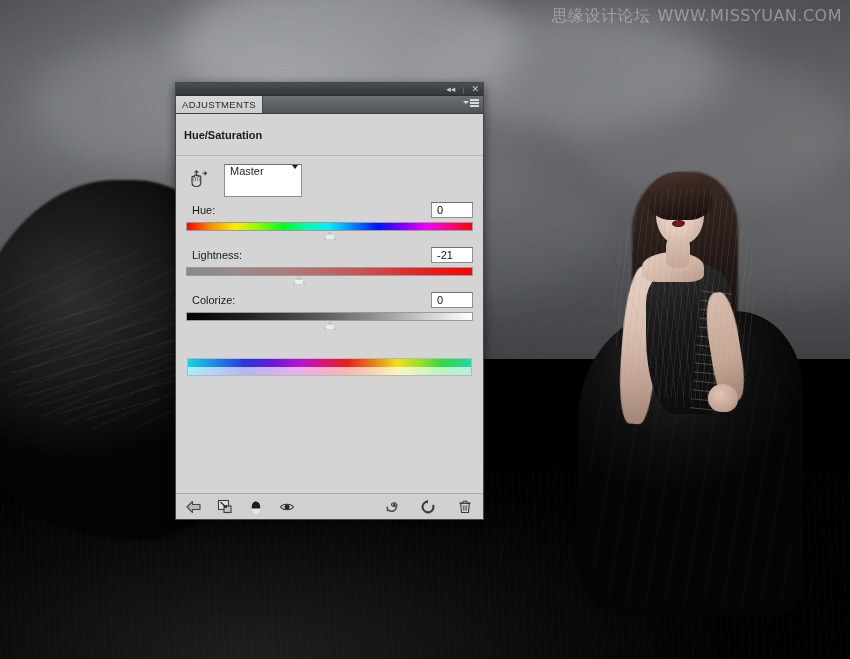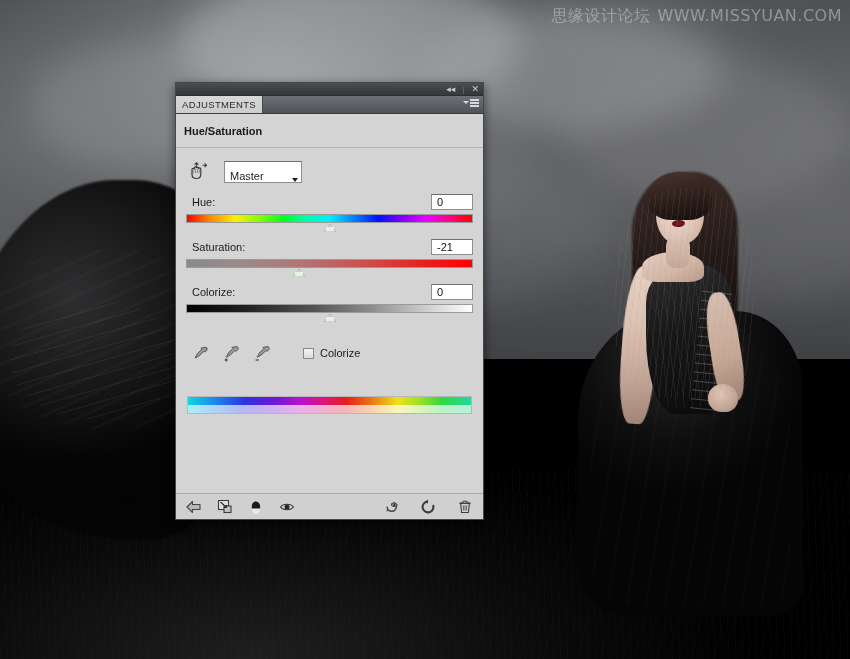--- a/index.html
+++ b/index.html
@@ -299,21 +299,21 @@
   }
   .pm-tri {
     width: 0; height: 0;
     border-left: 3px solid transparent; border-right: 3px solid transparent;
     border-top: 3.5px solid #d6d9dc;
   }
   .pm-lines { display: flex; flex-direction: column; gap: 1.5px; }
   .pm-lines i { display: block; width: 9px; height: 1.5px; background: #d6d9dc; }
 
   .preset-row {
-    height: 34px;
+    height: 42px;
     display: flex; align-items: center;
     padding: 0 8px; gap: 8px;
     background: #d4d4d4;
     border-bottom: 1px solid #b5b5b5;
   }
   .preset-label { font-weight: bold; font-size: 11px; color: #1a1a1a; white-space: nowrap; }
   .dd {
     flex: 1; height: 17px;
     background: #fff;
     border: 1px solid #8e8e8e;
@@ -330,23 +330,23 @@
     border-left: 4px solid transparent; border-right: 4px solid transparent;
     border-top: 5px solid #1d1d1d;
     margin-right: 2px;
   }
 
   .body { padding: 8px 10px 0 10px; }
 
   .channel-row { display: flex; align-items: center; gap: 16px; height: 28px; margin: 2px 0 6px 0; }
   .scrub-icon { width: 22px; height: 22px; position: relative; cursor: pointer; }
   .dd-channel {
-    width: 78px; height: 22px;
+    width: 78px; height: 33px;
     background: #fff; border: 1px solid #8e8e8e; border-top-color: #6f6f6f;
-    display: flex; align-items: flex-end; padding: 0 3px 0 5px;
+    display: flex; align-items: flex-start; padding: 0 3px 0 5px;
     font-size: 11px; cursor: pointer;
   }
   .dd-channel span.val { flex: 1; }
   .dd-channel .caret {
     width: 0; height: 0;
     border-left: 3.5px solid transparent; border-right: 3.5px solid transparent;
     border-top: 4.5px solid #1d1d1d;
   }
 
   .slider-block { margin-bottom: 5px; }
@@ -543,63 +543,40 @@
               <span class="slider-label">Hue:</span>
               <span class="val-box">0</span>
             </div>
             <div class="track-wrap">
               <div class="track hue"></div>
               <div class="thumb" style="left:50%"></div>
             </div>
           </div>
           <div class="slider-block">
             <div class="slider-head">
-              <span class="slider-label">Saturation:</span>
+              <span class="slider-label">Lightness:</span>
               <span class="val-box">-21</span>
             </div>
             <div class="track-wrap">
               <div class="track sat"></div>
               <div class="thumb" style="left:39.5%"></div>
             </div>
           </div>
           <div class="slider-block">
             <div class="slider-head">
               <span class="slider-label">Colorize:</span>
               <span class="val-box">0</span>
             </div>
             <div class="track-wrap">
               <div class="track light"></div>
               <div class="thumb" style="left:50%"></div>
             </div>
           </div>
         </div>
 
-      <div class="tools-row">
-        <div class="eyedrop">
-          <svg width="17" height="17" viewBox="0 0 17 17">
-            <path d="M12.8 2.3 a1.9 1.9 0 0 1 2.1 2.9 l-2 2 l-1 -1 l-4.6 4.6 l-2.1 1 l-1.3 1.3 l-0.9 -0.9 l1.3 -1.3 l1 -2.1 l4.6 -4.6 l-1 -1z" fill="#9a9a9a" stroke="#4a4a4a" stroke-width="0.9"></path>
-          </svg>
-        </div>
-        <div class="eyedrop">
-          <svg width="17" height="17" viewBox="0 0 17 17">
-            <path d="M12.8 1.6 a1.9 1.9 0 0 1 2.1 2.9 l-2 2 l-1 -1 l-4.6 4.6 l-2.1 1 l-1.3 1.3 l-0.9 -0.9 l1.3 -1.3 l1 -2.1 l4.6 -4.6 l-1 -1z" fill="#9a9a9a" stroke="#4a4a4a" stroke-width="0.9"></path>
-            <path d="M3.2 13.4 l0 3.2 M1.6 15 l3.2 0" stroke="#3a3a3a" stroke-width="1.1"></path>
-          </svg>
-        </div>
-        <div class="eyedrop">
-          <svg width="17" height="17" viewBox="0 0 17 17">
-            <path d="M12.8 1.6 a1.9 1.9 0 0 1 2.1 2.9 l-2 2 l-1 -1 l-4.6 4.6 l-2.1 1 l-1.3 1.3 l-0.9 -0.9 l1.3 -1.3 l1 -2.1 l4.6 -4.6 l-1 -1z" fill="#9a9a9a" stroke="#4a4a4a" stroke-width="0.9"></path>
-            <path d="M1.6 15 l3.2 0" stroke="#3a3a3a" stroke-width="1.1"></path>
-          </svg>
-        </div>
-        <label class="colorize-wrap">
-          <span class="cb"></span>
-          <span class="colorize-label">Colorize</span>
-        </label>
-      </div>
 
       <div class="spectrum-wrap">
         <div class="spec-bar b1"></div>
         <div class="spec-bar b2"></div>
       </div>
 
     </div>
 
     <div class="footer">
       <div class="grp">

